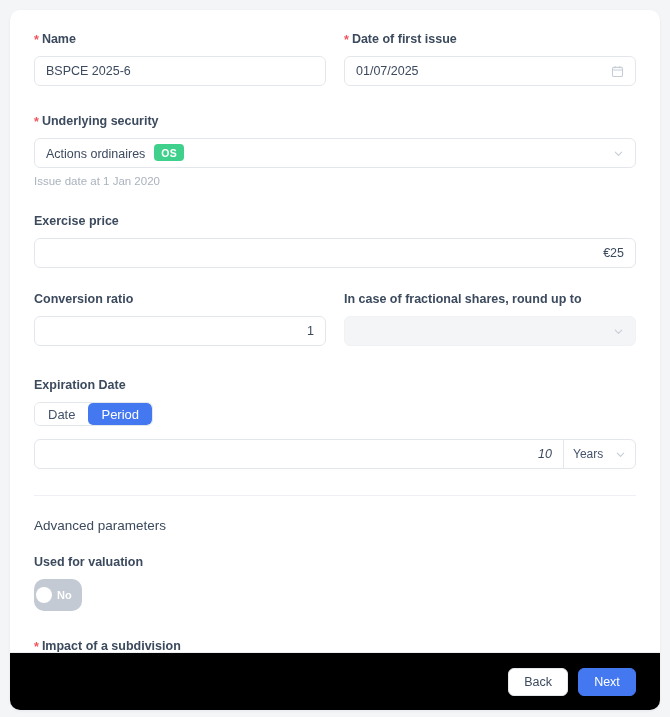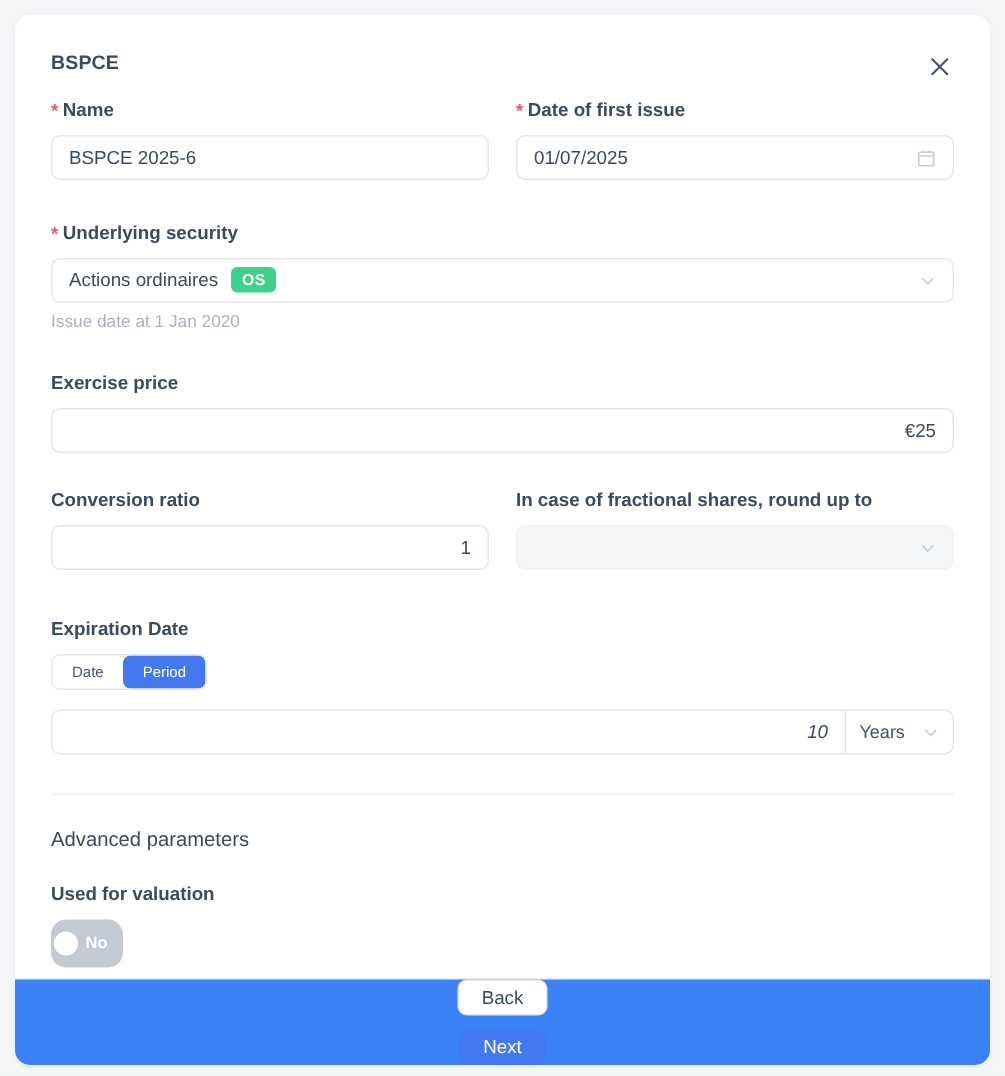--- a/index.html
+++ b/index.html
@@ -145,21 +145,21 @@
     border-radius: 6px;
     overflow: hidden;
     height: 24px;
     background: #fff;
   }
   .seg {
     display: flex;
     align-items: center;
     justify-content: center;
     padding: 0 13px;
-    font-size: 10px;
+    font-size: 13px;
     color: #44536b;
     cursor: pointer;
     background: #fff;
     height: 100%;
   }
   .seg.active {
     background: #4478f0;
     color: #ffffff;
     border-radius: 5px;
   }
@@ -237,22 +237,21 @@
   .footer {
     position: absolute;
     left: 0; right: 0; bottom: 0;
     border-top: 1px solid #eceef1;
     height: 58px;
     display: flex;
     align-items: center;
     justify-content: flex-end;
     padding: 0 24px;
     gap: 10px;
-    background: #3b82f6;
-    flex-direction: column;
+    background: #000000;
   }
   .btn {
     height: 28px;
     min-width: 58px;
     border-radius: 6px;
     font-size: 12.5px;
     display: inline-flex;
     align-items: center;
     justify-content: center;
     cursor: pointer;
@@ -269,29 +268,20 @@
     color: #fff;
   }
 </style>
 </head>
 <body>
 
 <div class="page">
   <div class="card">
     <div class="card-body">
 
-      <div class="card-head">
-        <div class="card-title">BSPCE</div>
-        <div class="close-btn">
-          <svg width="13" height="13" viewBox="0 0 13 13" fill="none" stroke="currentColor" stroke-width="1.4" stroke-linecap="round">
-            <line x1="1.5" y1="1.5" x2="11.5" y2="11.5"></line>
-            <line x1="11.5" y1="1.5" x2="1.5" y2="11.5"></line>
-          </svg>
-        </div>
-      </div>
 
       <div class="row2 block">
         <div class="col">
           <span class="label"><span class="req">*</span><span>Name</span></span>
           <div class="field">
             <span class="val">BSPCE 2025-6</span>
           </div>
         </div>
         <div class="col">
           <span class="label"><span class="req">*</span><span>Date of first issue</span></span>

